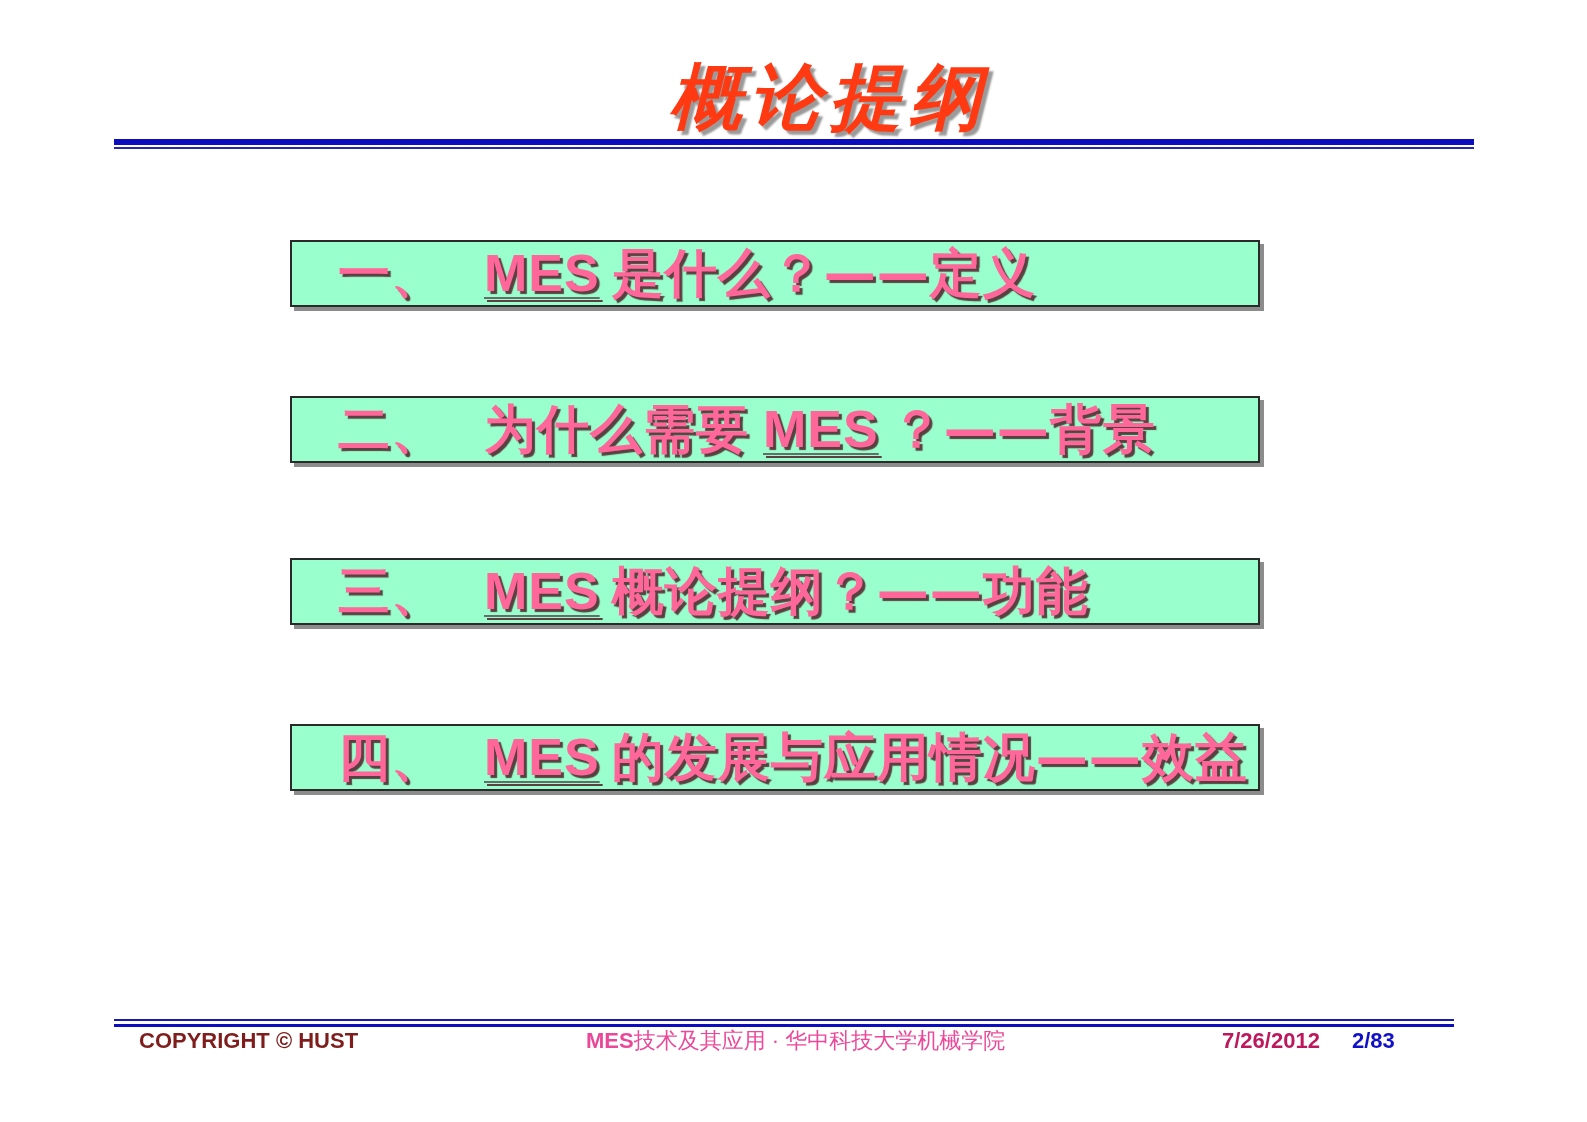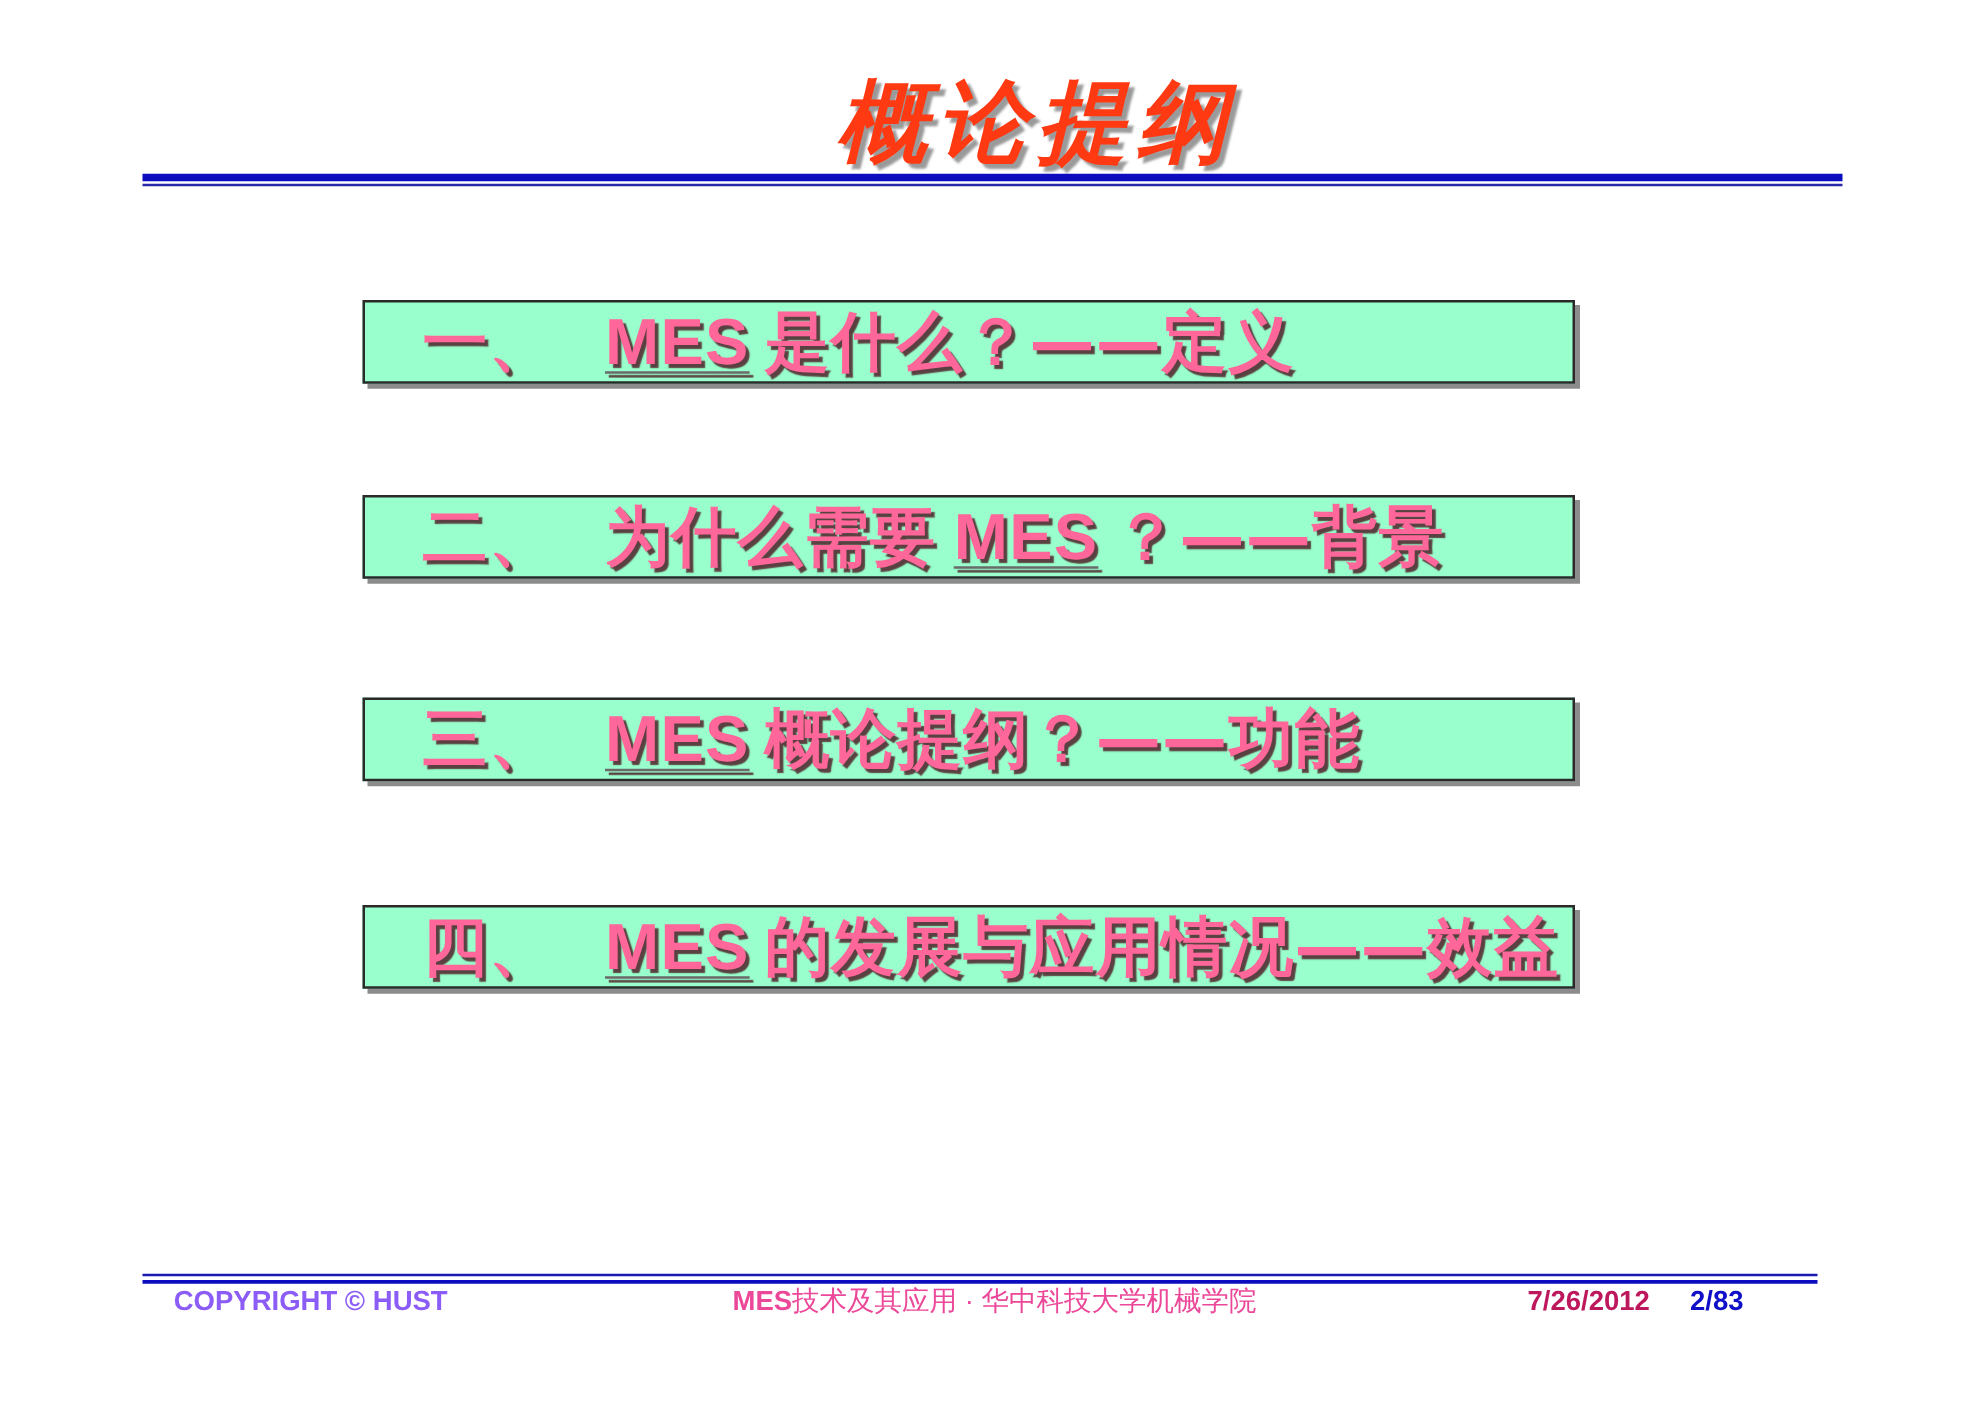--- a/index.html
+++ b/index.html
@@ -97,21 +97,21 @@
       position: absolute;
       top: 1027px;
       font-family: "Liberation Sans", sans-serif;
       font-size: 22px;
       font-weight: bold;
       line-height: 28px;
       white-space: nowrap;
     }
     .footer-copyright {
       left: 139px;
-      color: #8b5cf6;
+      color: #7f1d1d;
     }
     .footer-course {
       left: 586px;
       color: #ec4899;
       font-weight: normal;
     }
     .footer-course .mes {
       font-weight: bold;
     }
     .footer-date {

